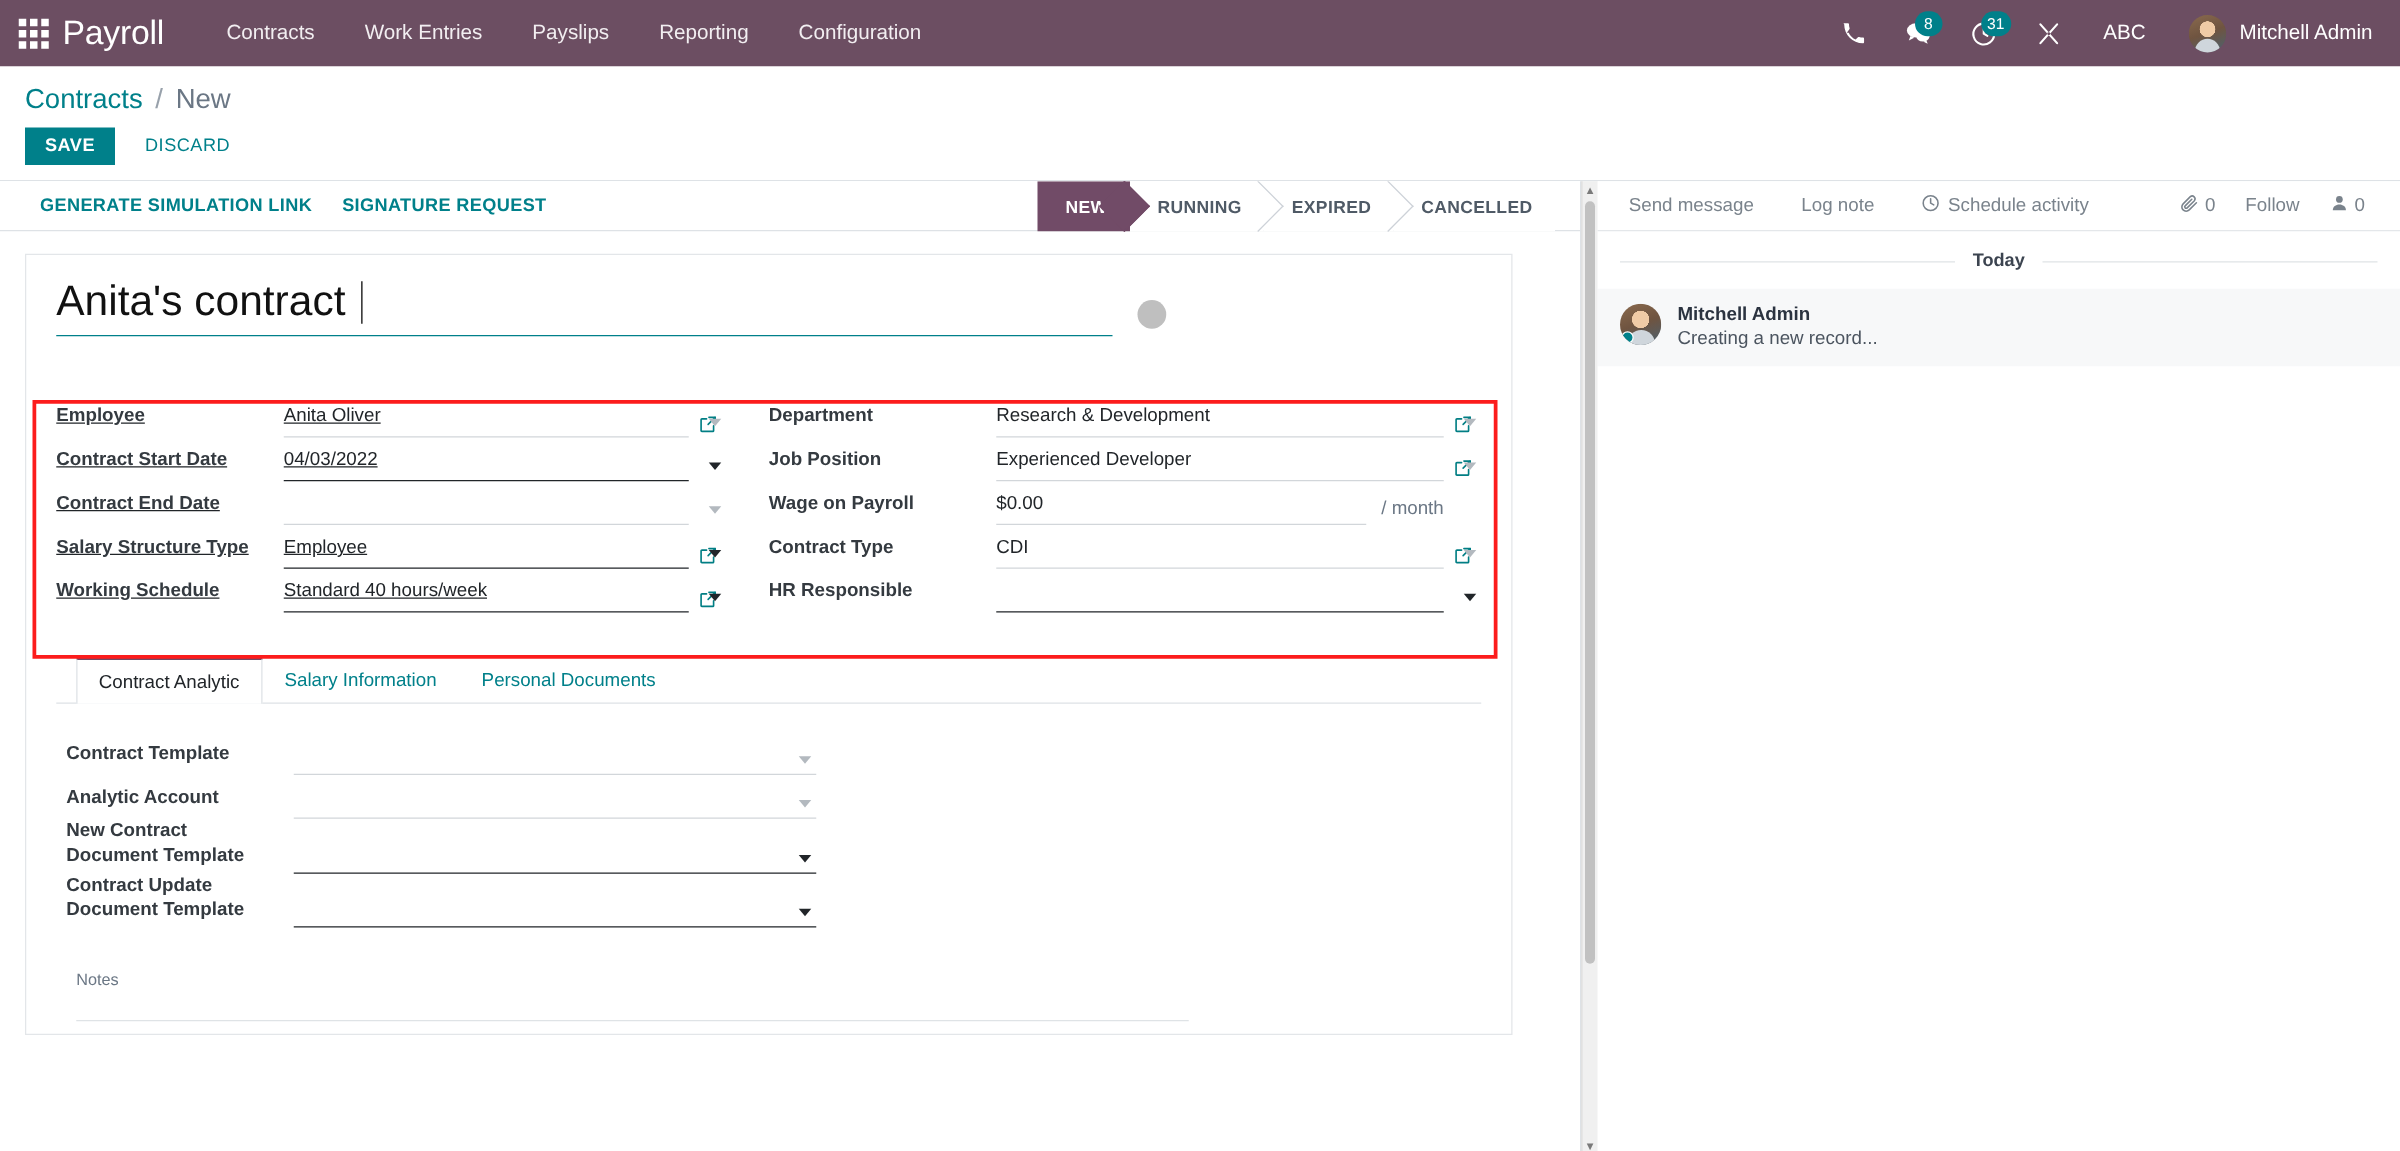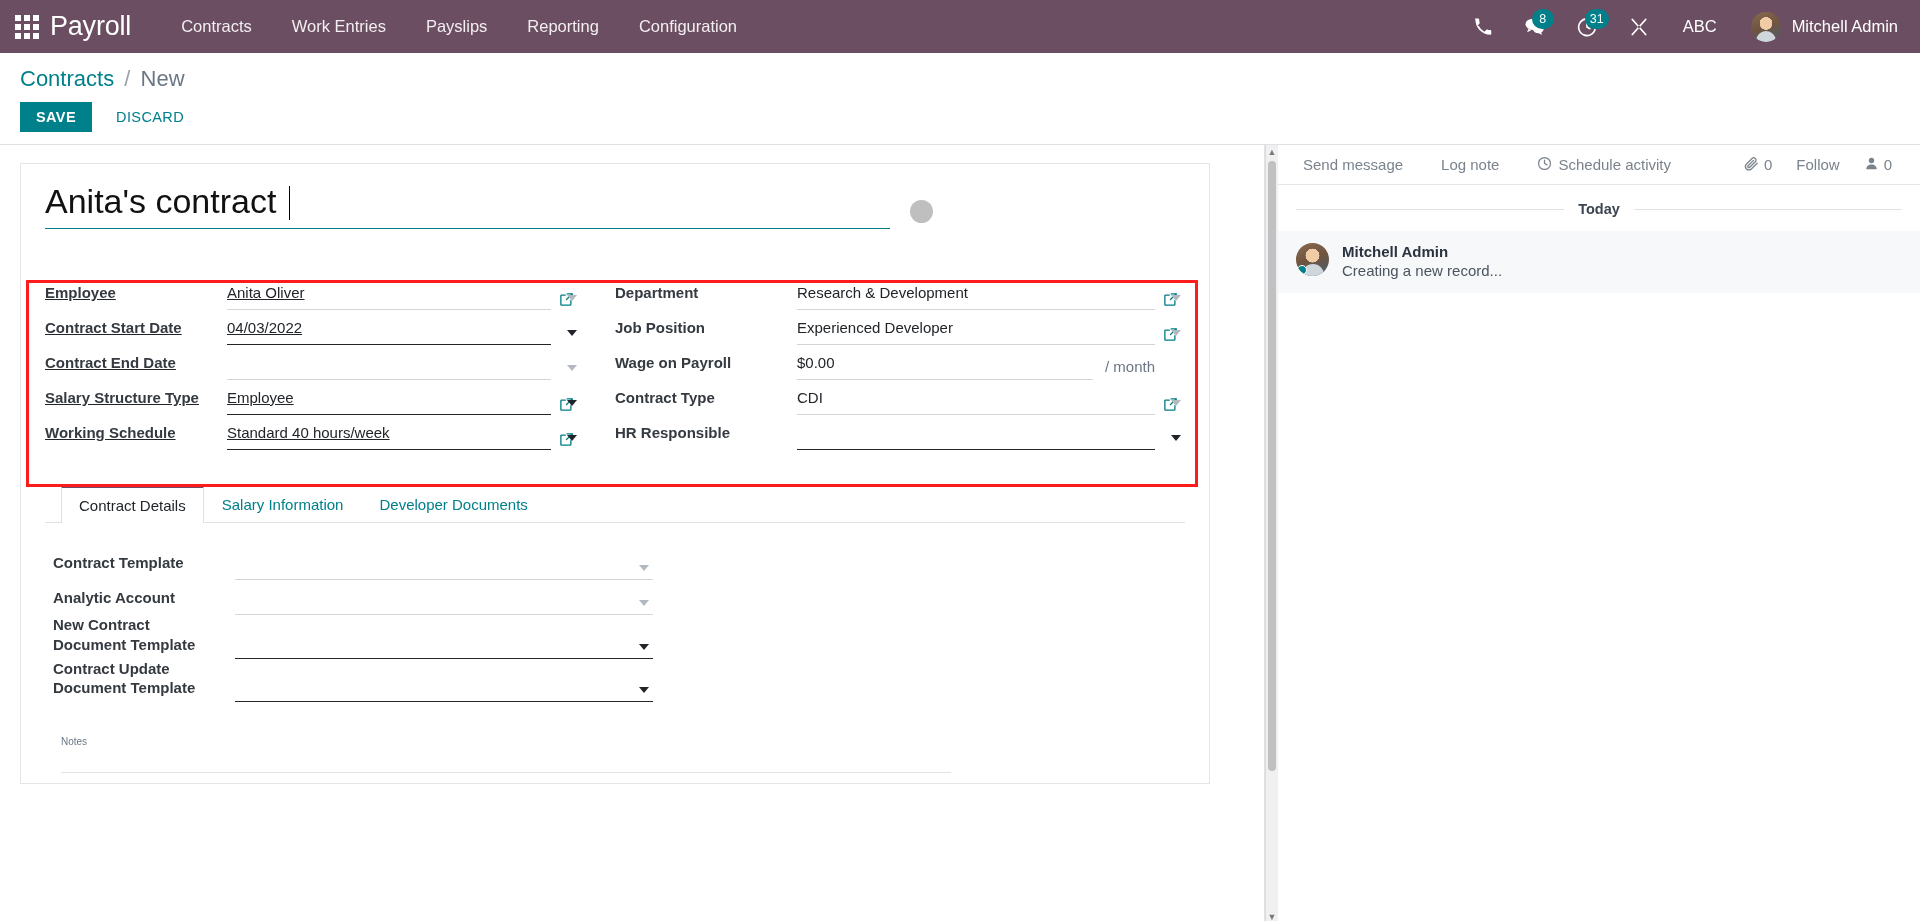--- a/index.html
+++ b/index.html
@@ -387,21 +387,21 @@
   }
   .tab.active {
     color: #212529;
     background: #ffffff;
     border-color: #dee2e6;
     border-top: 2px solid #714b67;
   }
   .tab-body { padding: 22px 0 0 8px; }
   .tab-body .field-row { max-width: 600px; }
   .notes-label {
-    font-size: 10px;
+    font-size: 13px;
     color: #6b7785;
     margin: 34px 0 8px 8px;
   }
   .notes-line {
     margin: 0 0 0 8px;
     width: 890px;
     border-bottom: 1px solid #dfe3e6;
     height: 18px;
   }
 
@@ -558,20 +558,30 @@
   <div class="cp-buttons">
     <button class="btn-save">SAVE</button>
     <button class="btn-discard">DISCARD</button>
   </div>
 </div>
 
 <div class="main">
 
   <div class="form-pane">
 
+    <div class="sheet-header">
+      <button class="hdr-btn">GENERATE SIMULATION LINK</button>
+      <button class="hdr-btn">SIGNATURE REQUEST</button>
+      <div class="statusbar">
+        <div class="stage active">NEW</div>
+        <div class="stage">RUNNING</div>
+        <div class="stage">EXPIRED</div>
+        <div class="stage">CANCELLED</div>
+      </div>
+    </div>
 
     <div class="sheet">
 
       <div class="highlight-box"></div>
 
       <div class="title-row">
         <div class="title-field">
           <div class="title-input"><span class="title-text">Anita's contract </span><span class="title-caret"></span></div>
         </div>
         <div class="avatar-circle"></div>
@@ -709,23 +719,23 @@
               <span class="caret-dn"></span>
               <span class="ext-link spacer"></span>
             </div>
           </div>
 
         </div>
       </div>
 
       <div class="notebook">
         <div class="tabs">
-          <div class="tab active">Contract Details</div>
+          <div class="tab active">Contract Analytic</div>
           <div class="tab">Salary Information</div>
-          <div class="tab">Developer Documents</div>
+          <div class="tab">Personal Documents</div>
         </div>
 
         <div class="tab-body">
 
           <div class="field-row">
             <div class="f-label">Contract Template</div>
             <div class="f-val">
               <div class="f-input light"></div>
               <span class="caret-dn muted"></span>
             </div>

